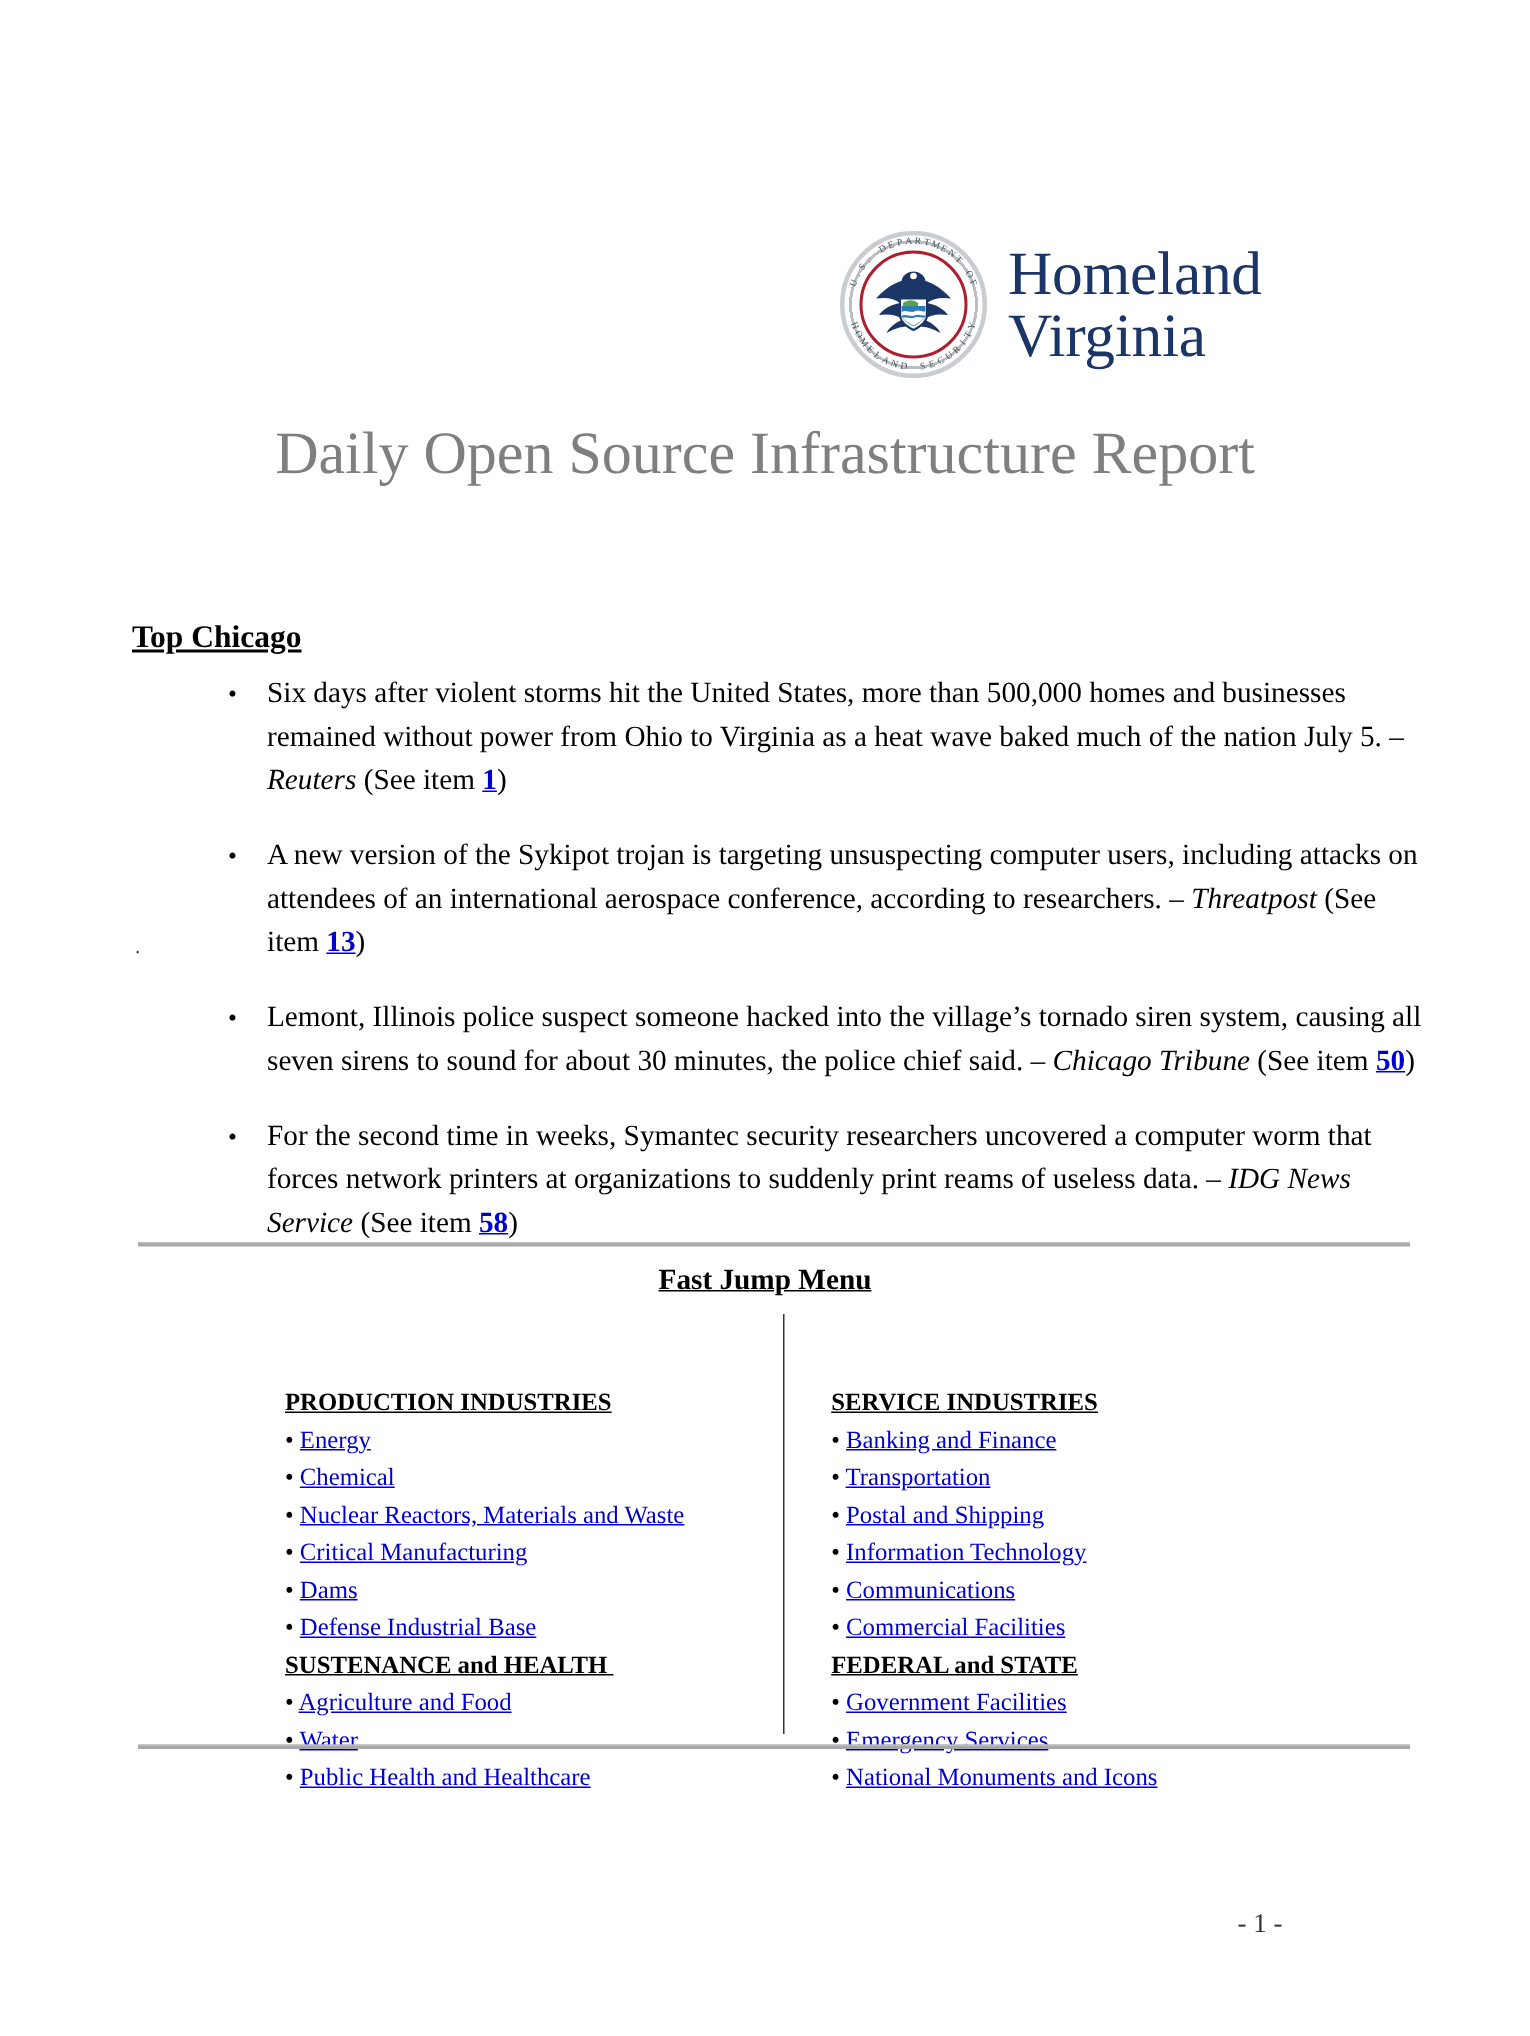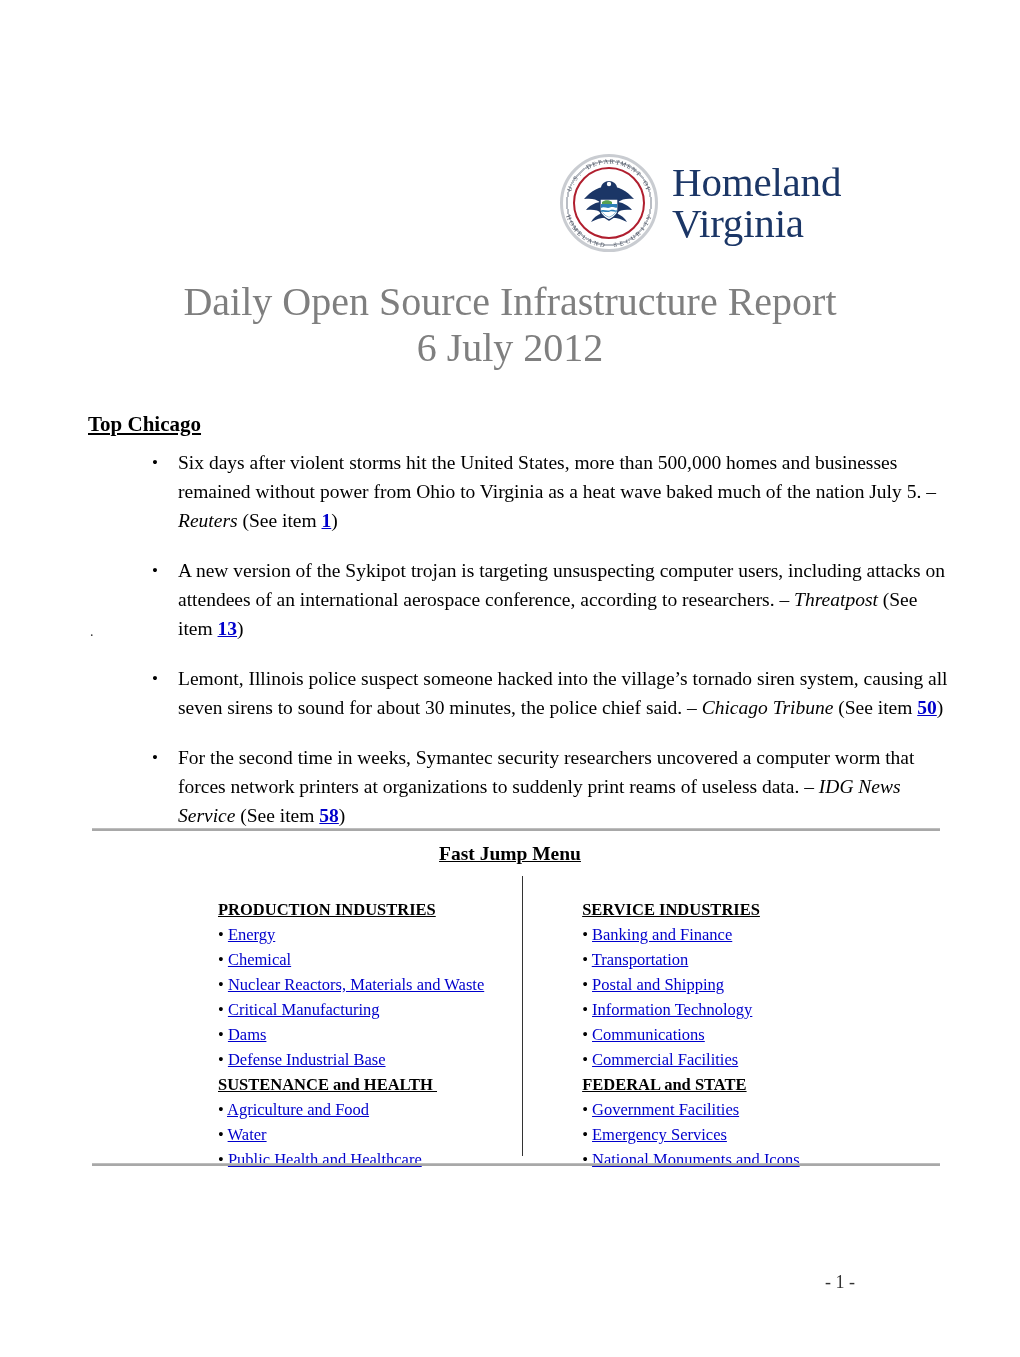--- a/index.html
+++ b/index.html
@@ -168,24 +168,23 @@
     top: 843px;
     width: 900px;
     text-align: center;
     font-size: 19.5px;
     font-weight: bold;
     text-decoration: underline;
   }
   #fjm-columns {
     position: absolute;
     left: 190px;
-    top: 897px;
+    top: 922px;
     width: 640px;
     display: flex;
-    margin-left: 28px;
   }
   .fjm-col {
     width: 332px;
     box-sizing: border-box;
   }
   .fjm-col.right {
     padding-left: 45px;
   }
   .fjm-group-title {
     font-size: 16.5px;
@@ -292,21 +291,20 @@
     </div>
   </div>
   <div id="wordmark">
     <span class="w1">Homeland</span>
     <span class="w2">Virginia</span>
   </div>
 </div>
 
 <div id="doc-title">
   <span>Daily Open Source Infrastructure Report</span>
-  <span class="line2">6 July 2012</span>
 </div>
 
 <div id="top-stories-heading">Top Chicago</div>
 <ul id="story-list">
     <li><span class="bullet">•</span><span>Six days after violent storms hit the United States, more than 500,000 homes and businesses remained without power from Ohio to Virginia as a heat wave baked much of the nation July 5. – </span><span class="src">Reuters</span><span> (See item </span><a class="itemlink" href="#">1</a><span>)</span></li>
     <li><span class="bullet">•</span><span>A new version of the Sykipot trojan is targeting unsuspecting computer users, including attacks on attendees of an international aerospace conference, according to researchers. – </span><span class="src">Threatpost</span><span> (See item </span><a class="itemlink" href="#">13</a><span>)</span></li>
     <li><span class="bullet">•</span><span>Lemont, Illinois police suspect someone hacked into the village’s tornado siren system, causing all seven sirens to sound for about 30 minutes, the police chief said. – </span><span class="src">Chicago Tribune</span><span> (See item </span><a class="itemlink" href="#">50</a><span>)</span></li>
     <li><span class="bullet">•</span><span>For the second time in weeks, Symantec security researchers uncovered a computer worm that forces network printers at organizations to suddenly print reams of useless data. – </span><span class="src">IDG News Service</span><span> (See item </span><a class="itemlink" href="#">58</a><span>)</span></li>
   </ul>
 <div id="stray-mark">.</div>

